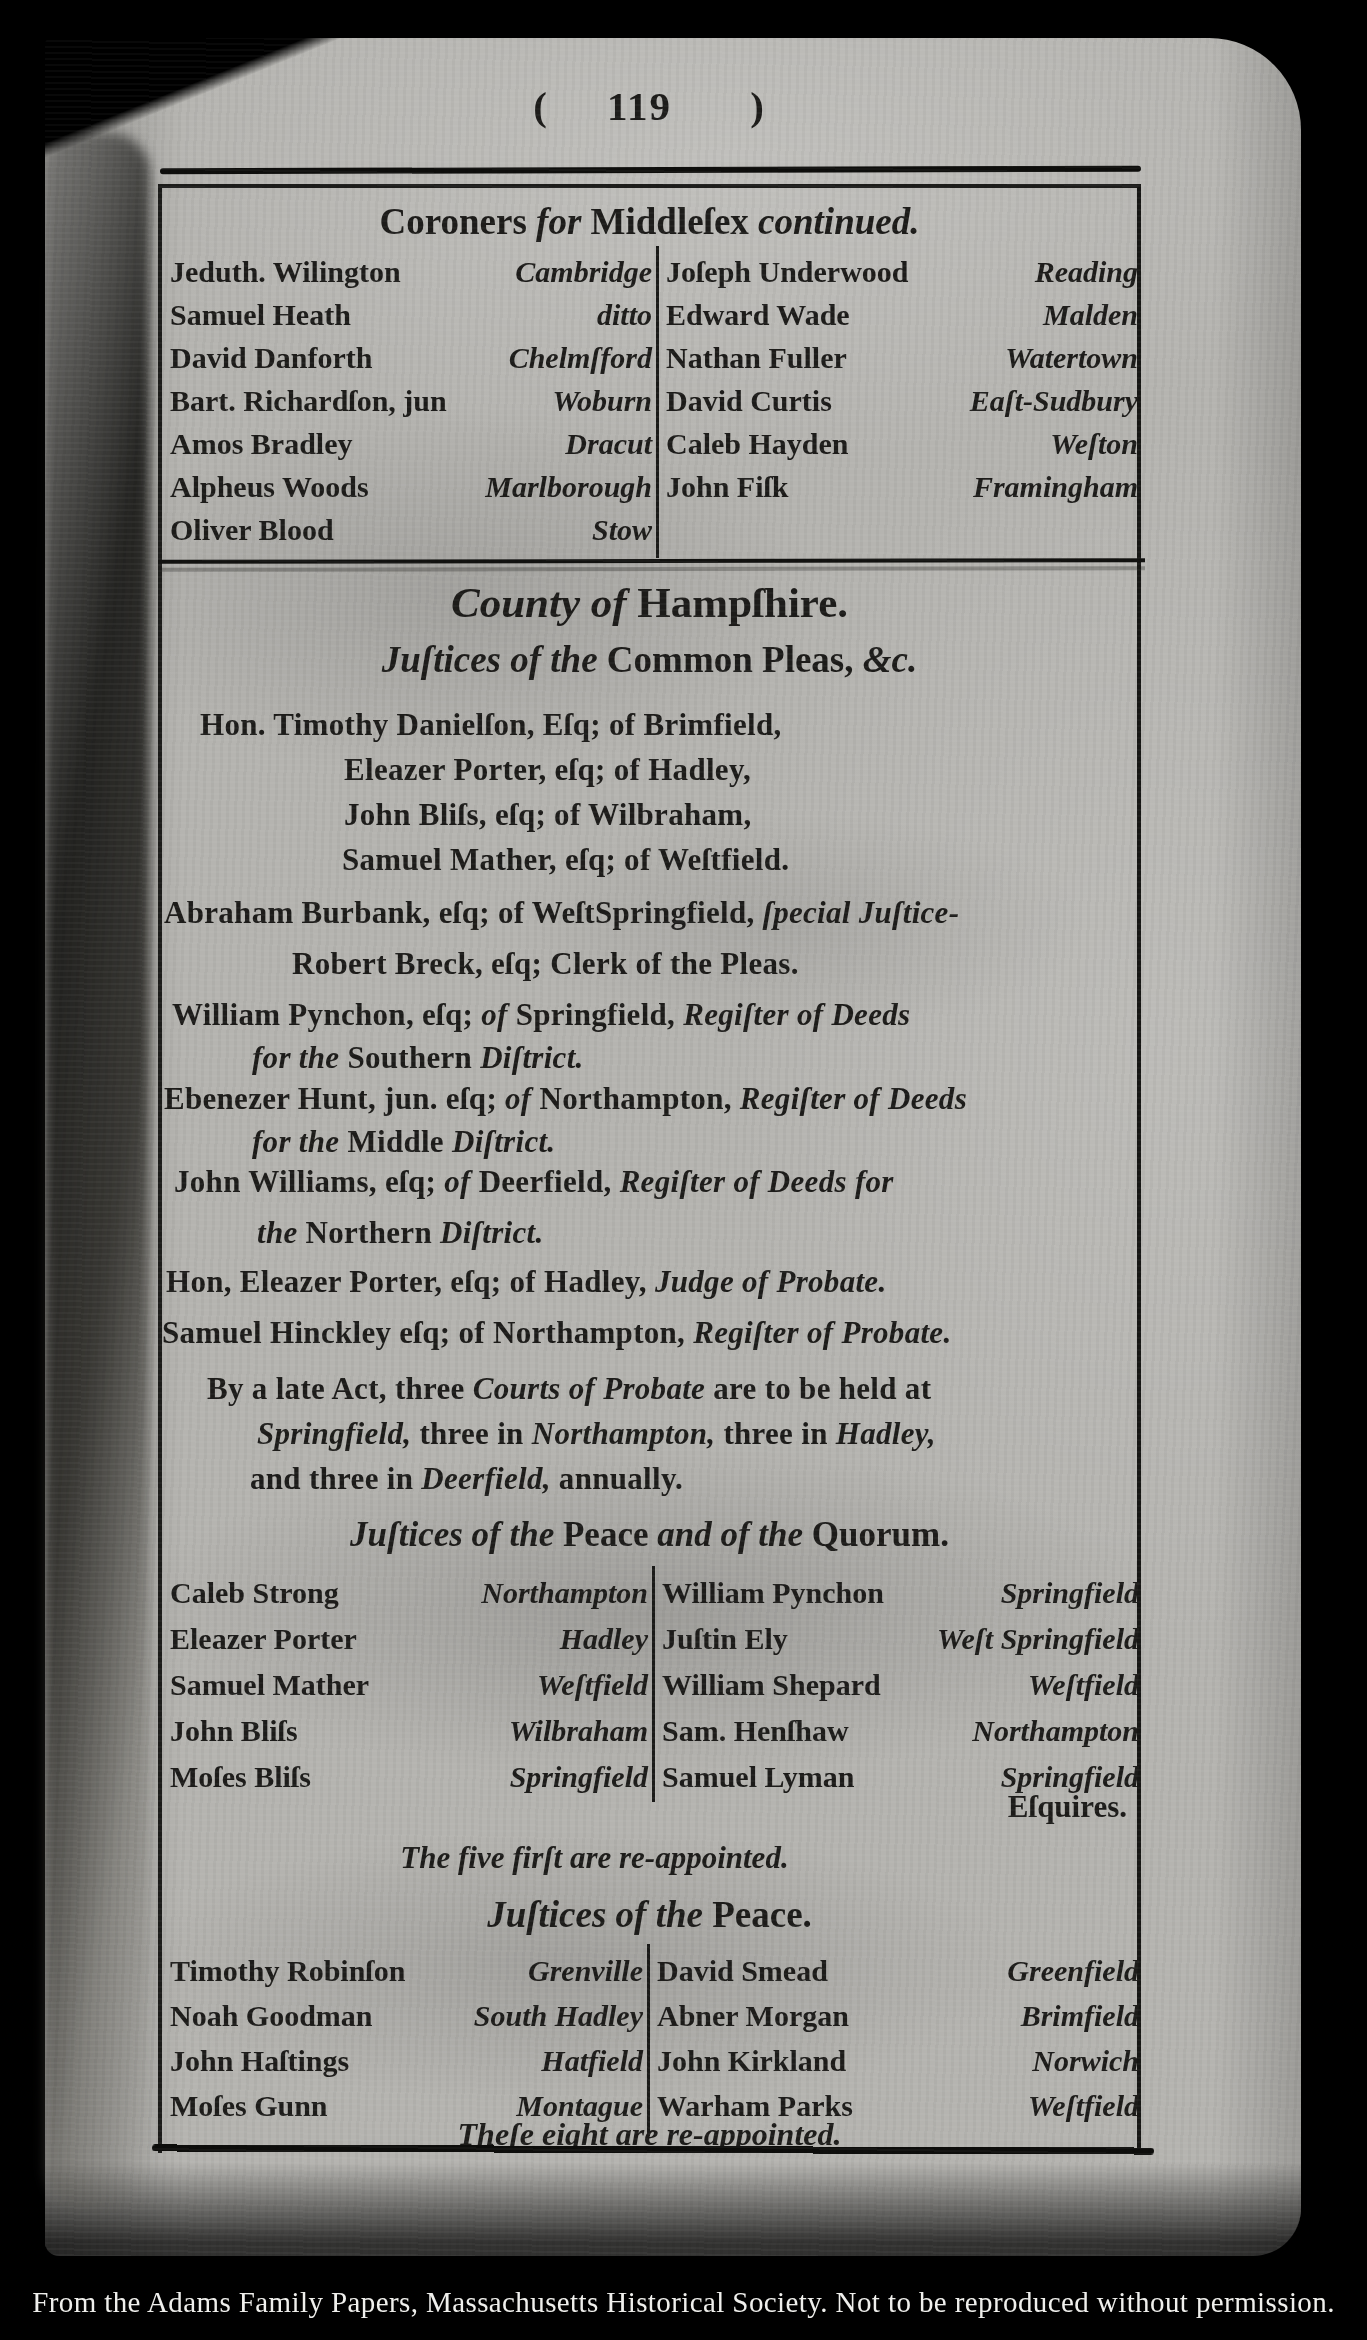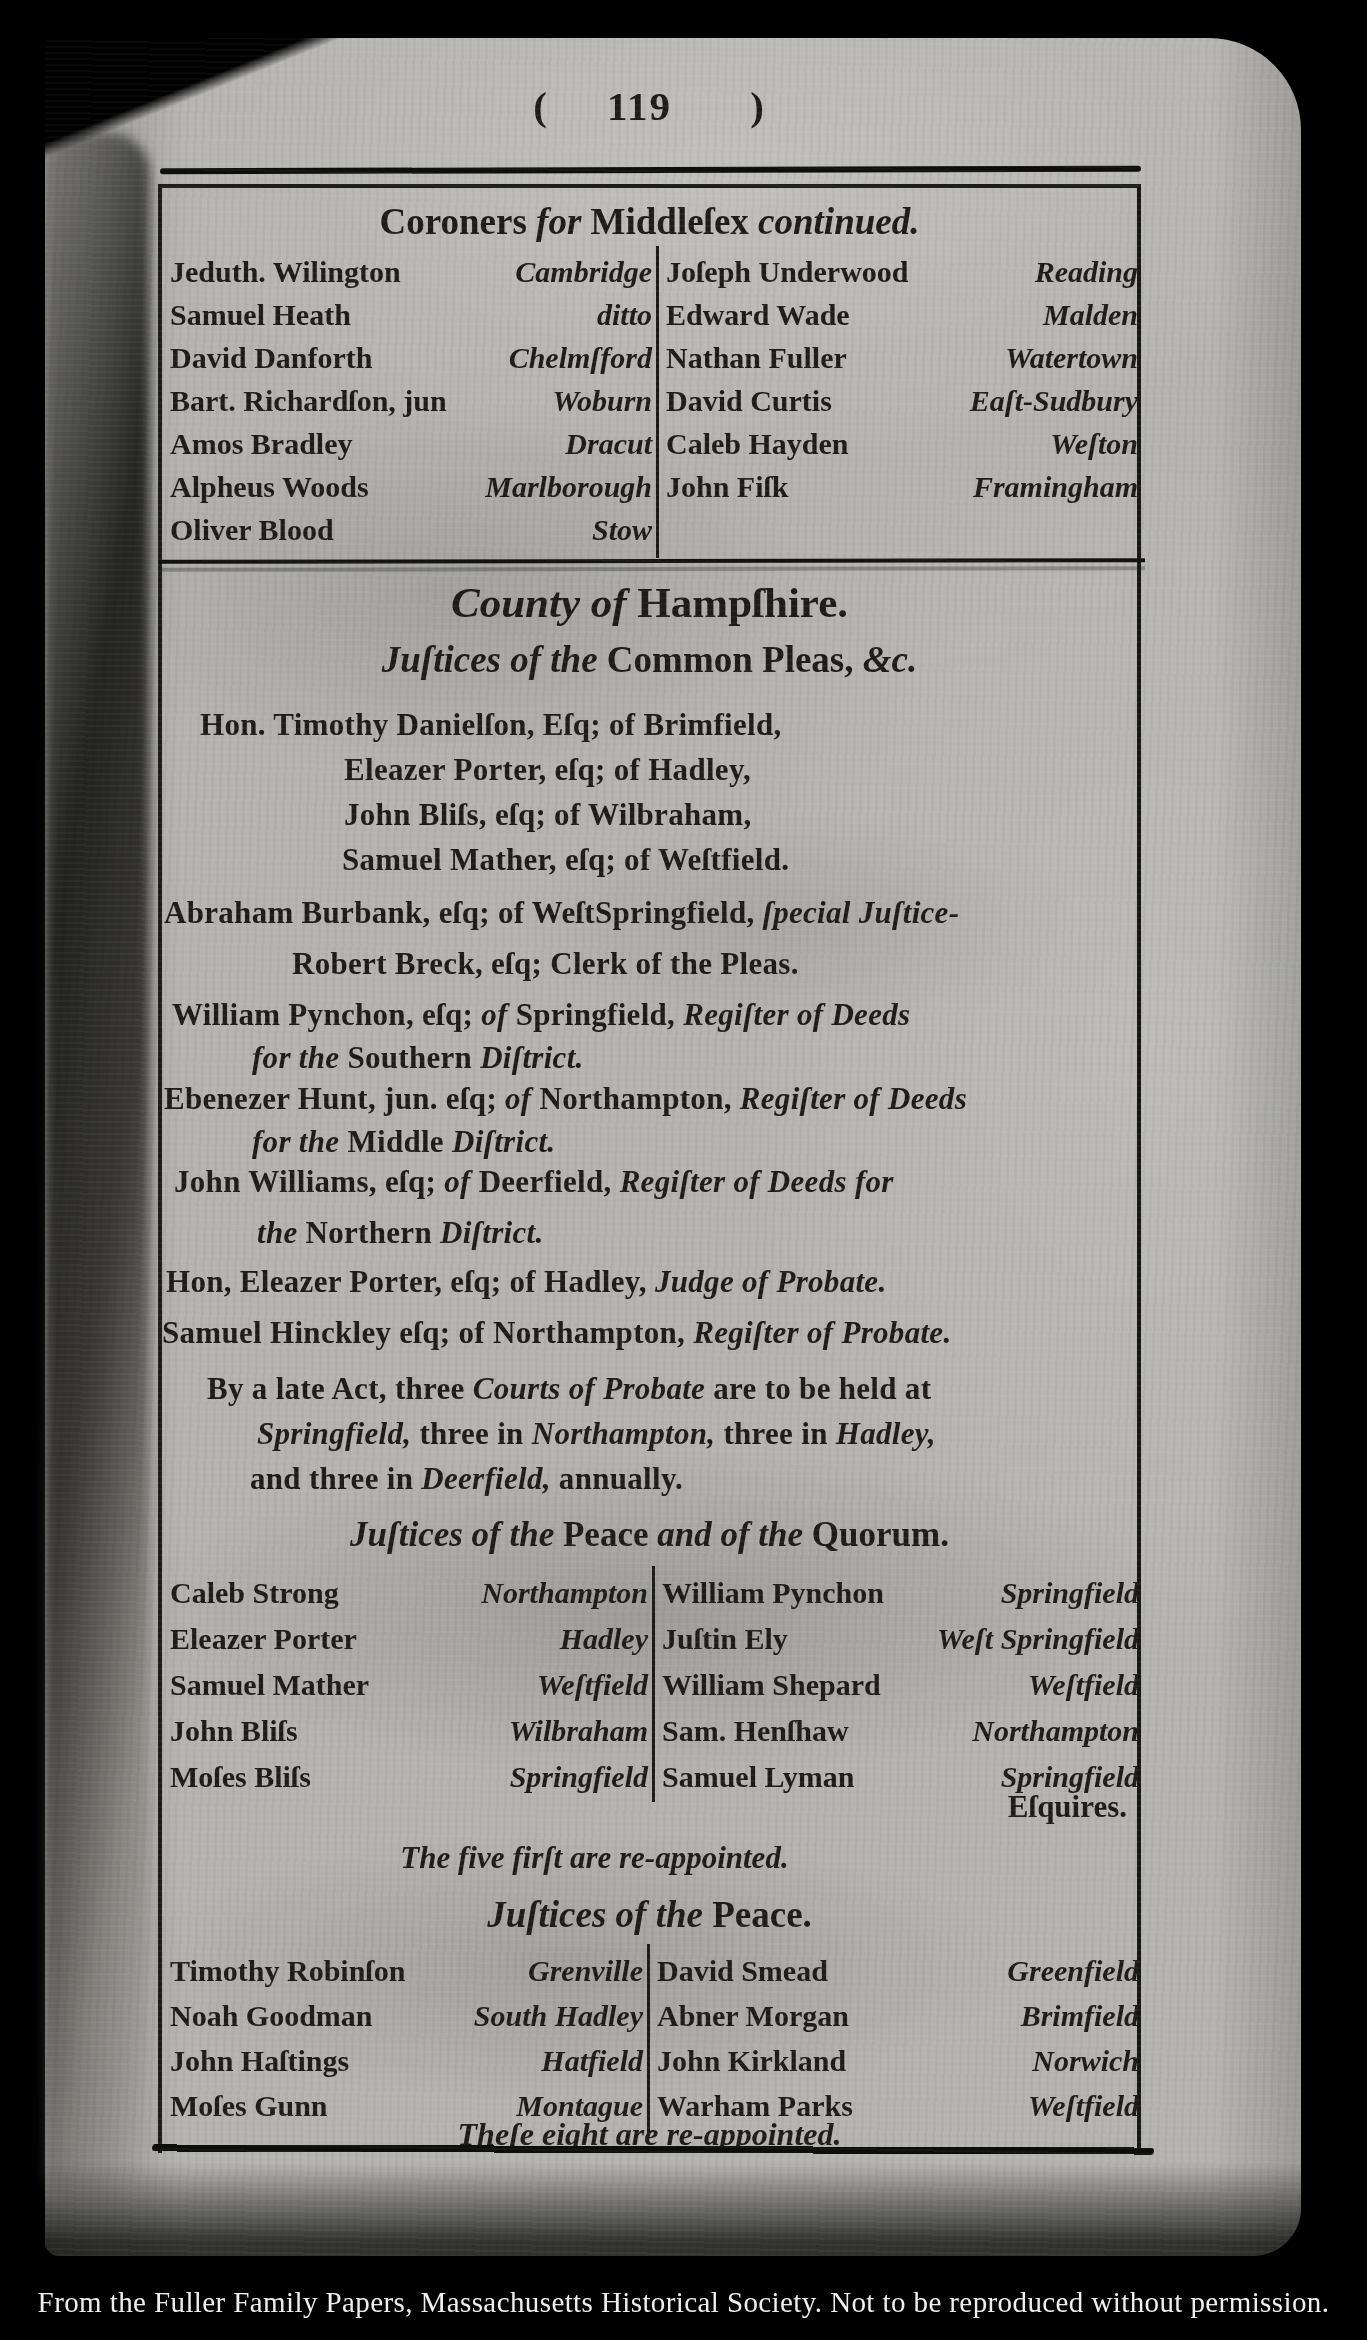--- a/index.html
+++ b/index.html
@@ -261,13 +261,13 @@
             <span class="tn">Weſtfield</span>
           </div>
       </div>
       <div class="fin note note2">Theſe eight are re-appointed.</div>
 
       <div class="fin bottomrule"></div>
     </div>
   </div>
 </div>
 
-<div class="caption">From the Fuller Family Papers, Massachusetts Historical Society. Not to be reproduced without permission.</div>
+<div class="caption">From the Adams Family Papers, Massachusetts Historical Society. Not to be reproduced without permission.</div>
 
 </body></html>

